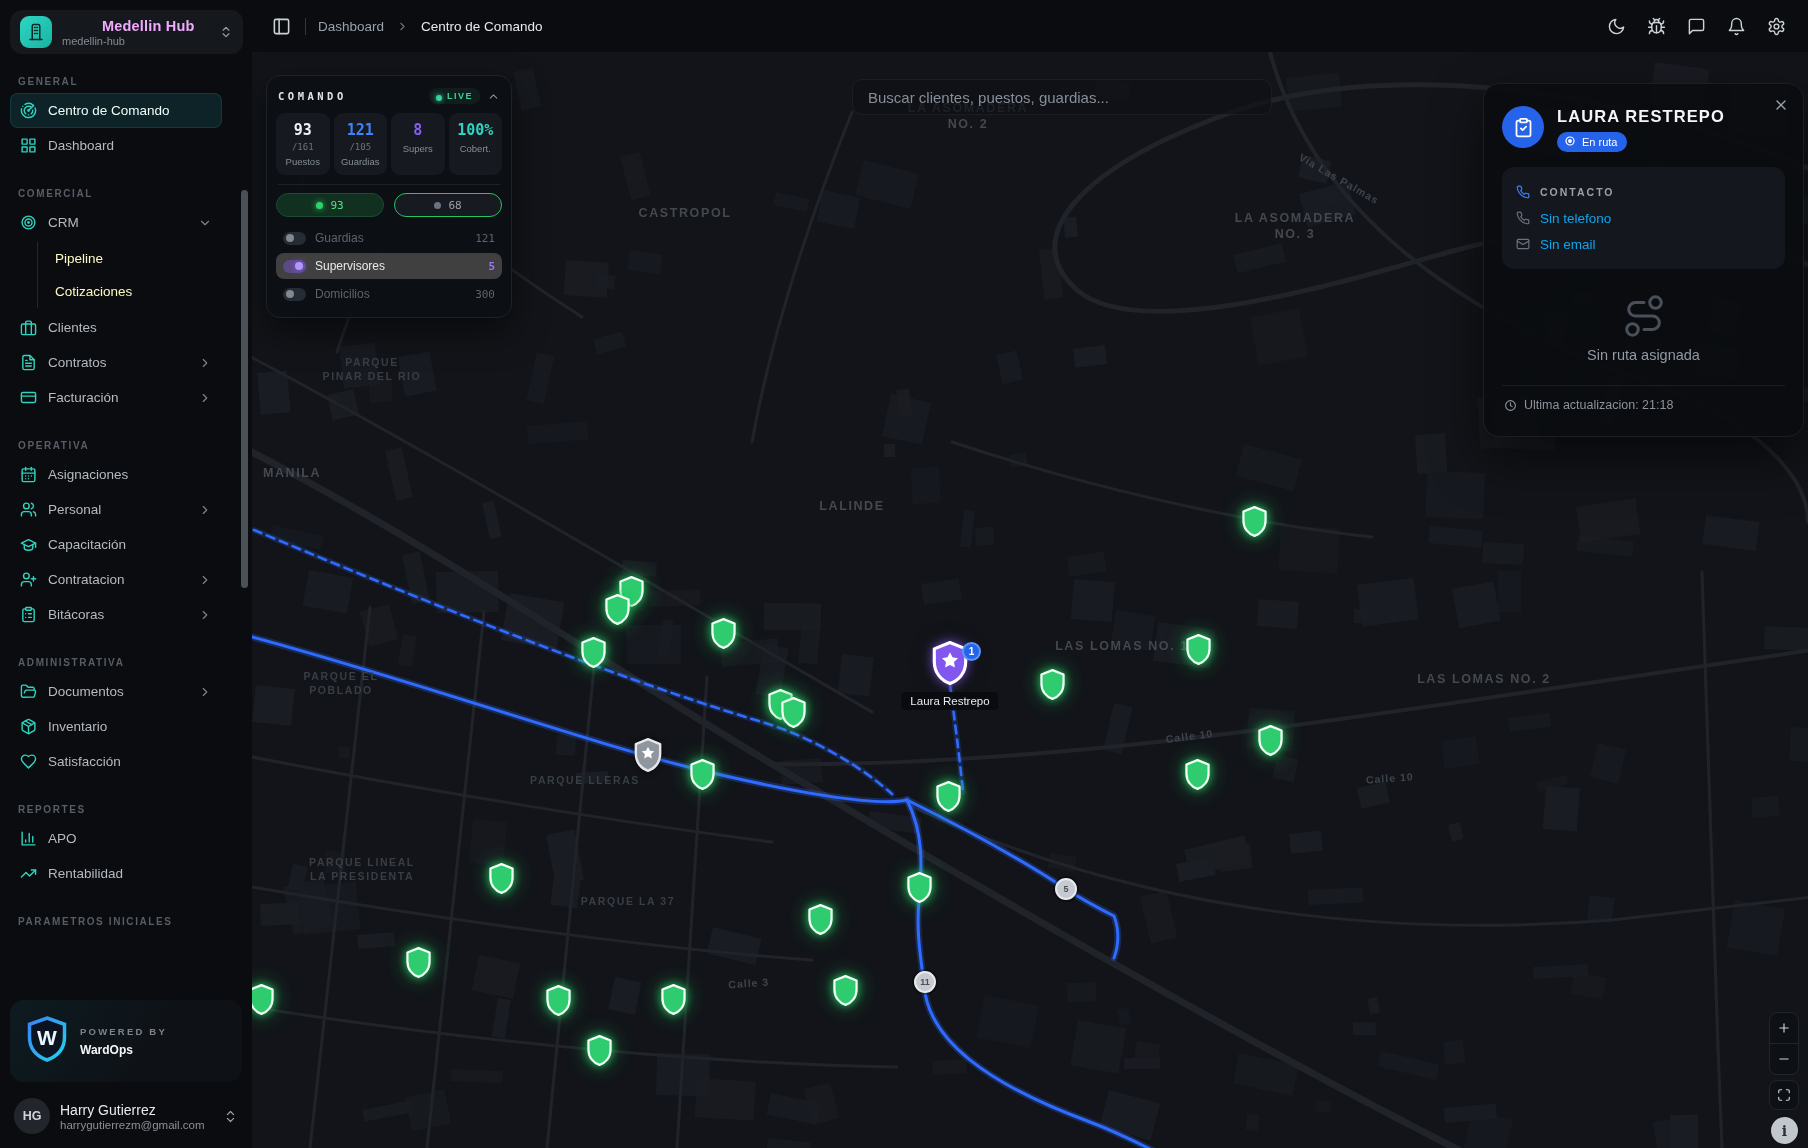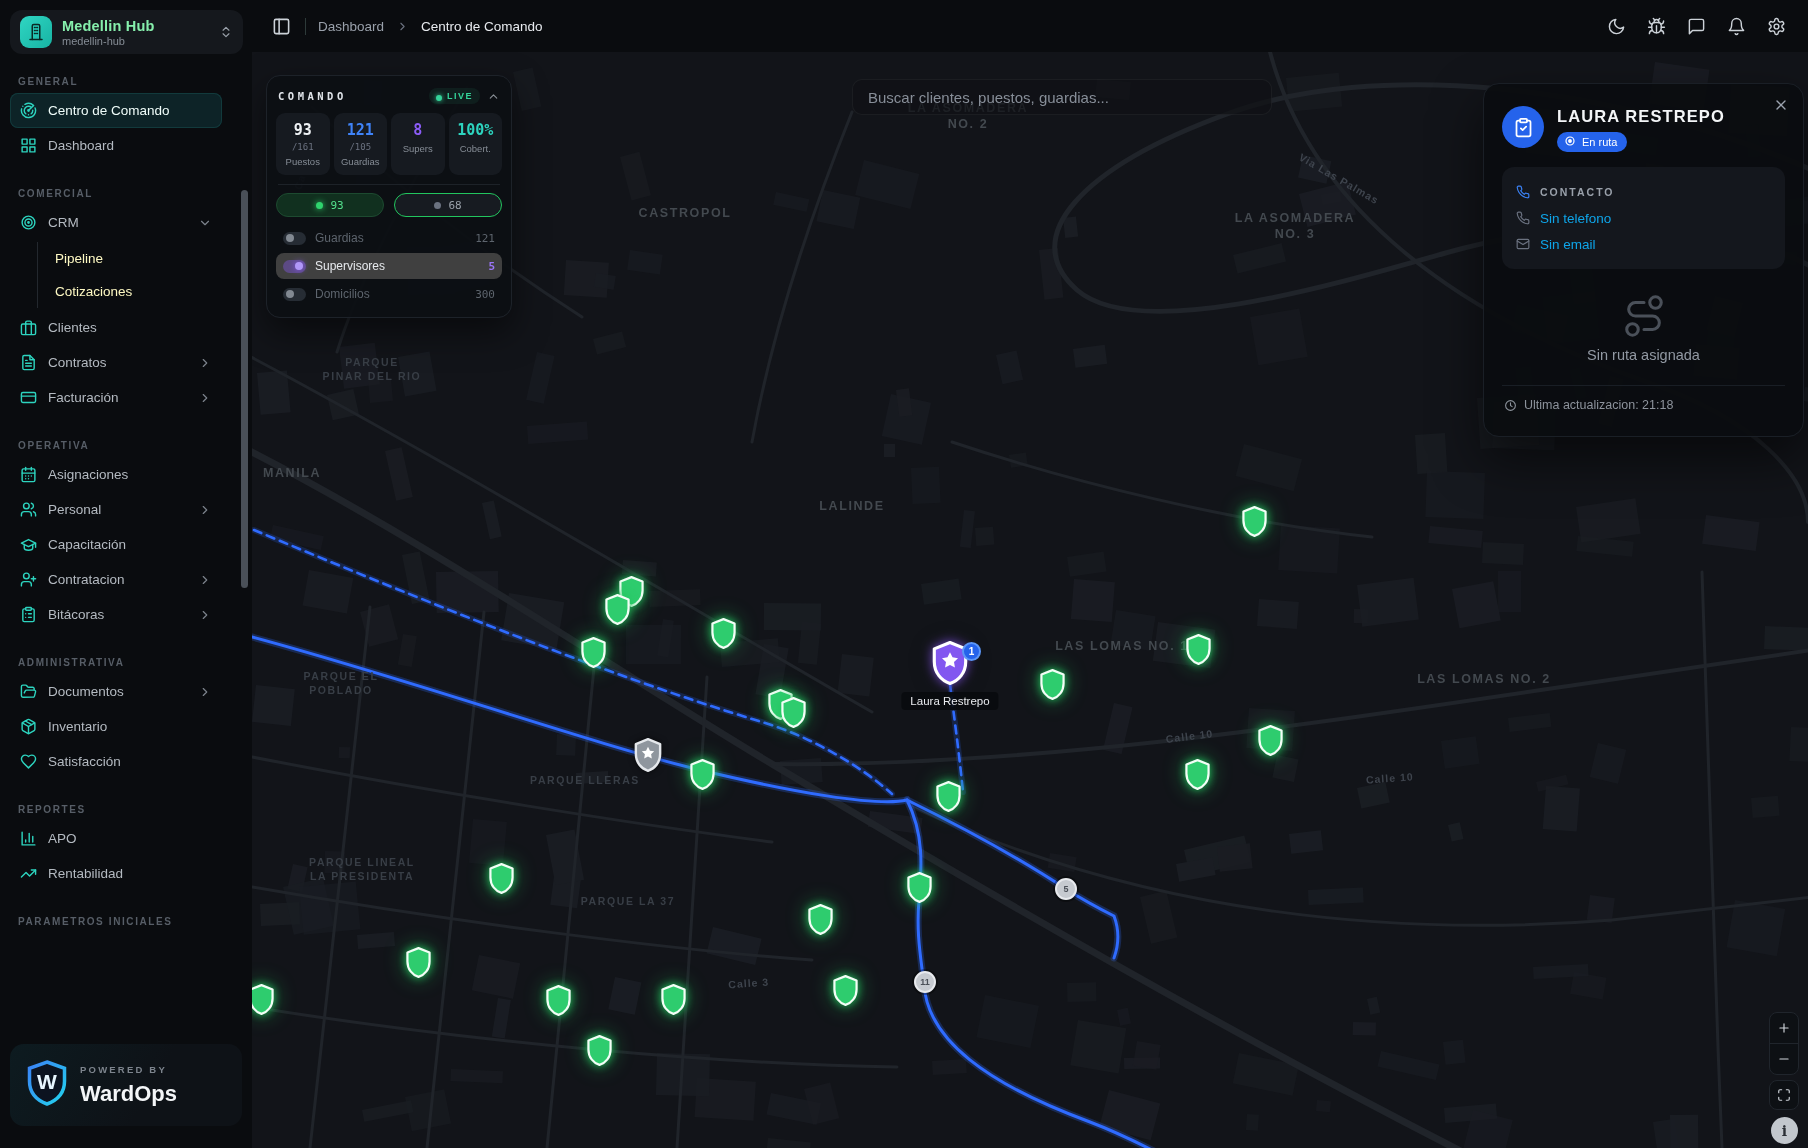--- a/index.html
+++ b/index.html
@@ -8,21 +8,21 @@
   svg.icon { display:block; }
   .dots { background-image:radial-gradient(rgba(255,255,255,0.045) 1px, transparent 1px); background-size:6px 6px; }
 
   
   .sidebar { position:absolute; left:0; top:0; width:252px; height:1148px; background:#0a0c0f; z-index:30; }
   .ws-card { position:absolute; left:10px; top:10px; width:233px; height:44px; background:#15181d;
     border-radius:12px; display:flex; align-items:center; gap:10px; padding:0 10px; cursor:pointer; }
   .ws-logo { width:32px; height:32px; border-radius:9px; background:linear-gradient(135deg,#2fd6c3,#17b3a3);
     display:flex; align-items:center; justify-content:center; color:#0a2925; flex:0 0 32px; }
   .ws-text { flex:1; min-width:0; }
-  .ws-name { font-size:14.5px; font-weight:bold; color:#86efac; letter-spacing:.2px; }
+  .ws-name { font-size:14.5px; font-weight:bold; color:#f0abfc; letter-spacing:.2px;margin-left:40px; }
   .ws-slug { font-size:11px; color:#858c95; margin-top:1px; }
   .ws-chevron { color:#9aa1aa; }
 
   nav#sidebar-nav { position:absolute; left:0; top:64px; width:252px; padding:0 30px 0 10px; }
   .section-label { font-size:10px; font-weight:bold; letter-spacing:1.6px; color:#575e67;
     margin:25px 0 6px 8px; }
   .section-label.first { margin-top:12px; }
   .nav-item { height:35px; display:flex; align-items:center; gap:11px; padding:0 10px; border-radius:8px;
     cursor:pointer; color:#b4bac1; }
   .nav-item .nav-icon { color:#2dd4bf; width:17px; height:17px; }
@@ -34,21 +34,21 @@
   .nav-item.active .nav-label { color:#f0fdfa; }
   .nav-children { margin:2px 0 2px 27px; border-left:1px solid #23282e; padding-left:17px; }
   .nav-child { height:33px; display:flex; align-items:center; font-size:13.5px; color:#fef9c3; cursor:pointer; }
   .sb-scroll { position:absolute; right:4px; top:190px; width:7px; height:398px; border-radius:4px;
     background:#4a5058; z-index:40; }
 
   .sidebar-footer { position:absolute; left:0; bottom:0; width:252px; padding:10px; }
   .wardops-card { height:82px; border-radius:14px; background:linear-gradient(120deg,#0d1b20,#0e1217 60%);
     display:flex; align-items:center; gap:12px; padding:0 16px; margin-bottom:12px; }
   .pb-label { font-size:9.5px; letter-spacing:2.2px; color:#7d848d; font-weight:bold; }
-  .pb-brand { font-size:22px; font-weight:bold; color:#f4f6f8; margin-top:6px; }
+  .pb-brand { font-size:12px; font-weight:bold; color:#f4f6f8; margin-top:6px; }
   .user-row { display:flex; align-items:center; gap:10px; padding:0 4px; height:44px; cursor:pointer; }
   .avatar { width:36px; height:36px; border-radius:50%; background:#22262c; color:#cfd4da;
     display:flex; align-items:center; justify-content:center; font-size:12.5px; font-weight:bold; flex:0 0 36px; }
   .user-meta { flex:1; min-width:0; }
   .user-name { font-size:14px; color:#e8eaed; }
   .user-email { font-size:11.5px; color:#8a9097; margin-top:1px; }
   .user-chevron { color:#9aa1aa; }
 
   
   .topbar { position:absolute; left:252px; top:0; right:0; height:52px; display:flex; align-items:center;
@@ -434,20 +434,33 @@
                 <stop offset="1" stop-color="#22d3ee"></stop>
               </linearGradient>
             </defs>
    <path d="M12 1 22 4.6V12c0 6.6-4.3 10.9-10 13C6.3 22.9 2 18.6 2 12V4.6Z" fill="#0c1320" stroke="url(#wg)" stroke-width="2"></path>
    <text x="12" y="16.5" text-anchor="middle" font-family="Liberation Sans,sans-serif" font-size="12" font-weight="bold" fill="#e8f6ff">W</text>
           </svg></span>
       <div>
         <div class="pb-label">POWERED BY</div>
         <div class="pb-brand">WardOps</div>
       </div>
+    </div>
+    <div class="user-row">
+      <div class="avatar">HG</div>
+      <div class="user-meta">
+        <div class="user-name">Harry Gutierrez</div>
+        <div class="user-email">harrygutierrezm@gmail.com</div>
+      </div>
+      <span class="user-chevron" id="user-chevron">
+          <svg class="icon" width="15" height="15" viewBox="0 0 24 24" fill="none" stroke="currentColor" stroke-width="2" stroke-linecap="round" stroke-linejoin="round">
+            <path d="m7 15 5 5 5-5"></path>
+            <path d="m7 9 5-5 5 5"></path>
+          </svg>
+        </span>
     </div>
   </div>
 </aside>
 
 <header class="topbar">
   <button class="tb-btn" id="tb-toggle">
       <svg class="icon" width="19" height="19" viewBox="0 0 24 24" fill="none" stroke="currentColor" stroke-width="2" stroke-linecap="round" stroke-linejoin="round">
         <path d="M3 5a2 2 0 0 1 2-2h14a2 2 0 0 1 2 2v14a2 2 0 0 1-2 2H5a2 2 0 0 1-2-2z"></path>
         <path d="M9 3v18"></path>
       </svg>

